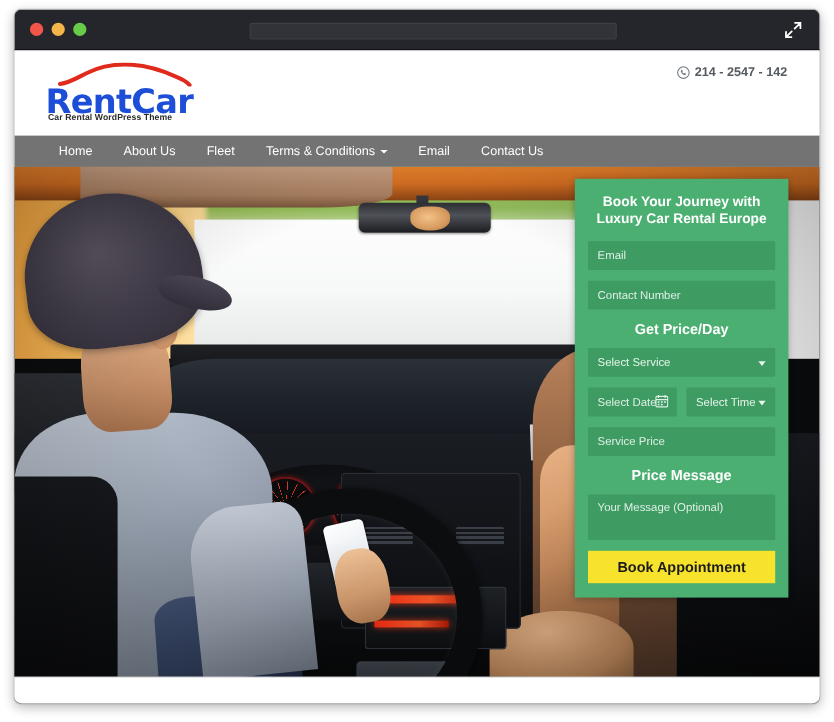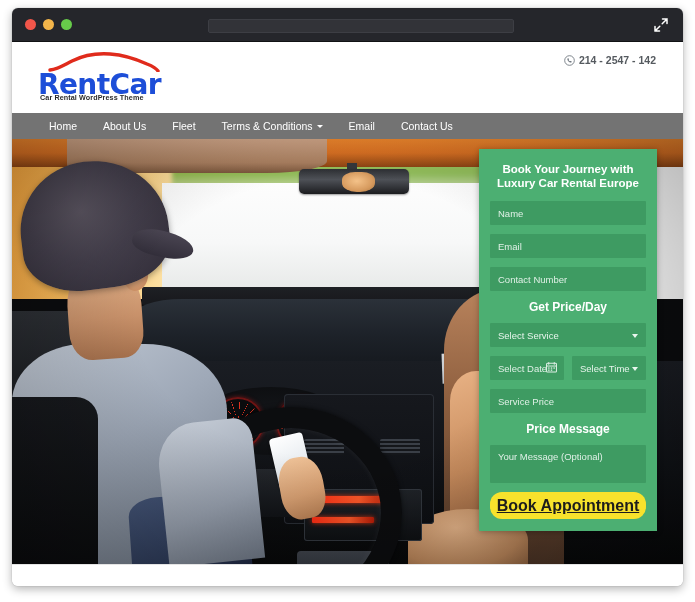--- a/index.html
+++ b/index.html
@@ -515,29 +515,28 @@
     height: 38px;
     padding-top: 6px;
     resize: none;
     line-height: 12px;
   }
   .book-btn {
     width: 100%;
     height: 27px;
     background: #f7e22c;
     color: #1c1c1c;
-    font-size: 16px;
+    font-size: 12px;
     font-weight: bold;
     border: none;
-    border-radius: 12px;
+    border-radius: 0;
     font-family: "Liberation Sans", sans-serif;
     cursor: pointer;
     margin-top: 3px;
     display: block;
-    text-decoration: underline;
   }
 
   
   .page-bottom {
     position: relative;
     height: 23px;
     background: #ffffff;
     border-top: 1px solid #e4e4e4;
   }
 </style>
@@ -648,21 +647,20 @@
         <div class="ph-driver-ear"></div>
         <div class="ph-driver-head"></div>
         <div class="ph-cap-brim"></div>
         <div class="ph-seat-edge"></div>
         <div class="ph-vignette"></div>
       </div>
 
       <div class="booking-panel">
         <div class="panel-title">Book Your Journey with Luxury Car Rental Europe</div>
 
-        <input class="field" type="text" placeholder="Name" style="">
 
         <input class="field" type="text" placeholder="Email" style="">
 
         <input class="field" type="text" placeholder="Contact Number" style="">
 
         <div class="section-title">Get Price/Day</div>
 
         <div class="select-wrap">
           <input class="field" type="text" readonly="" value="Select Service" style="">
           <span class="sel-caret"></span>

